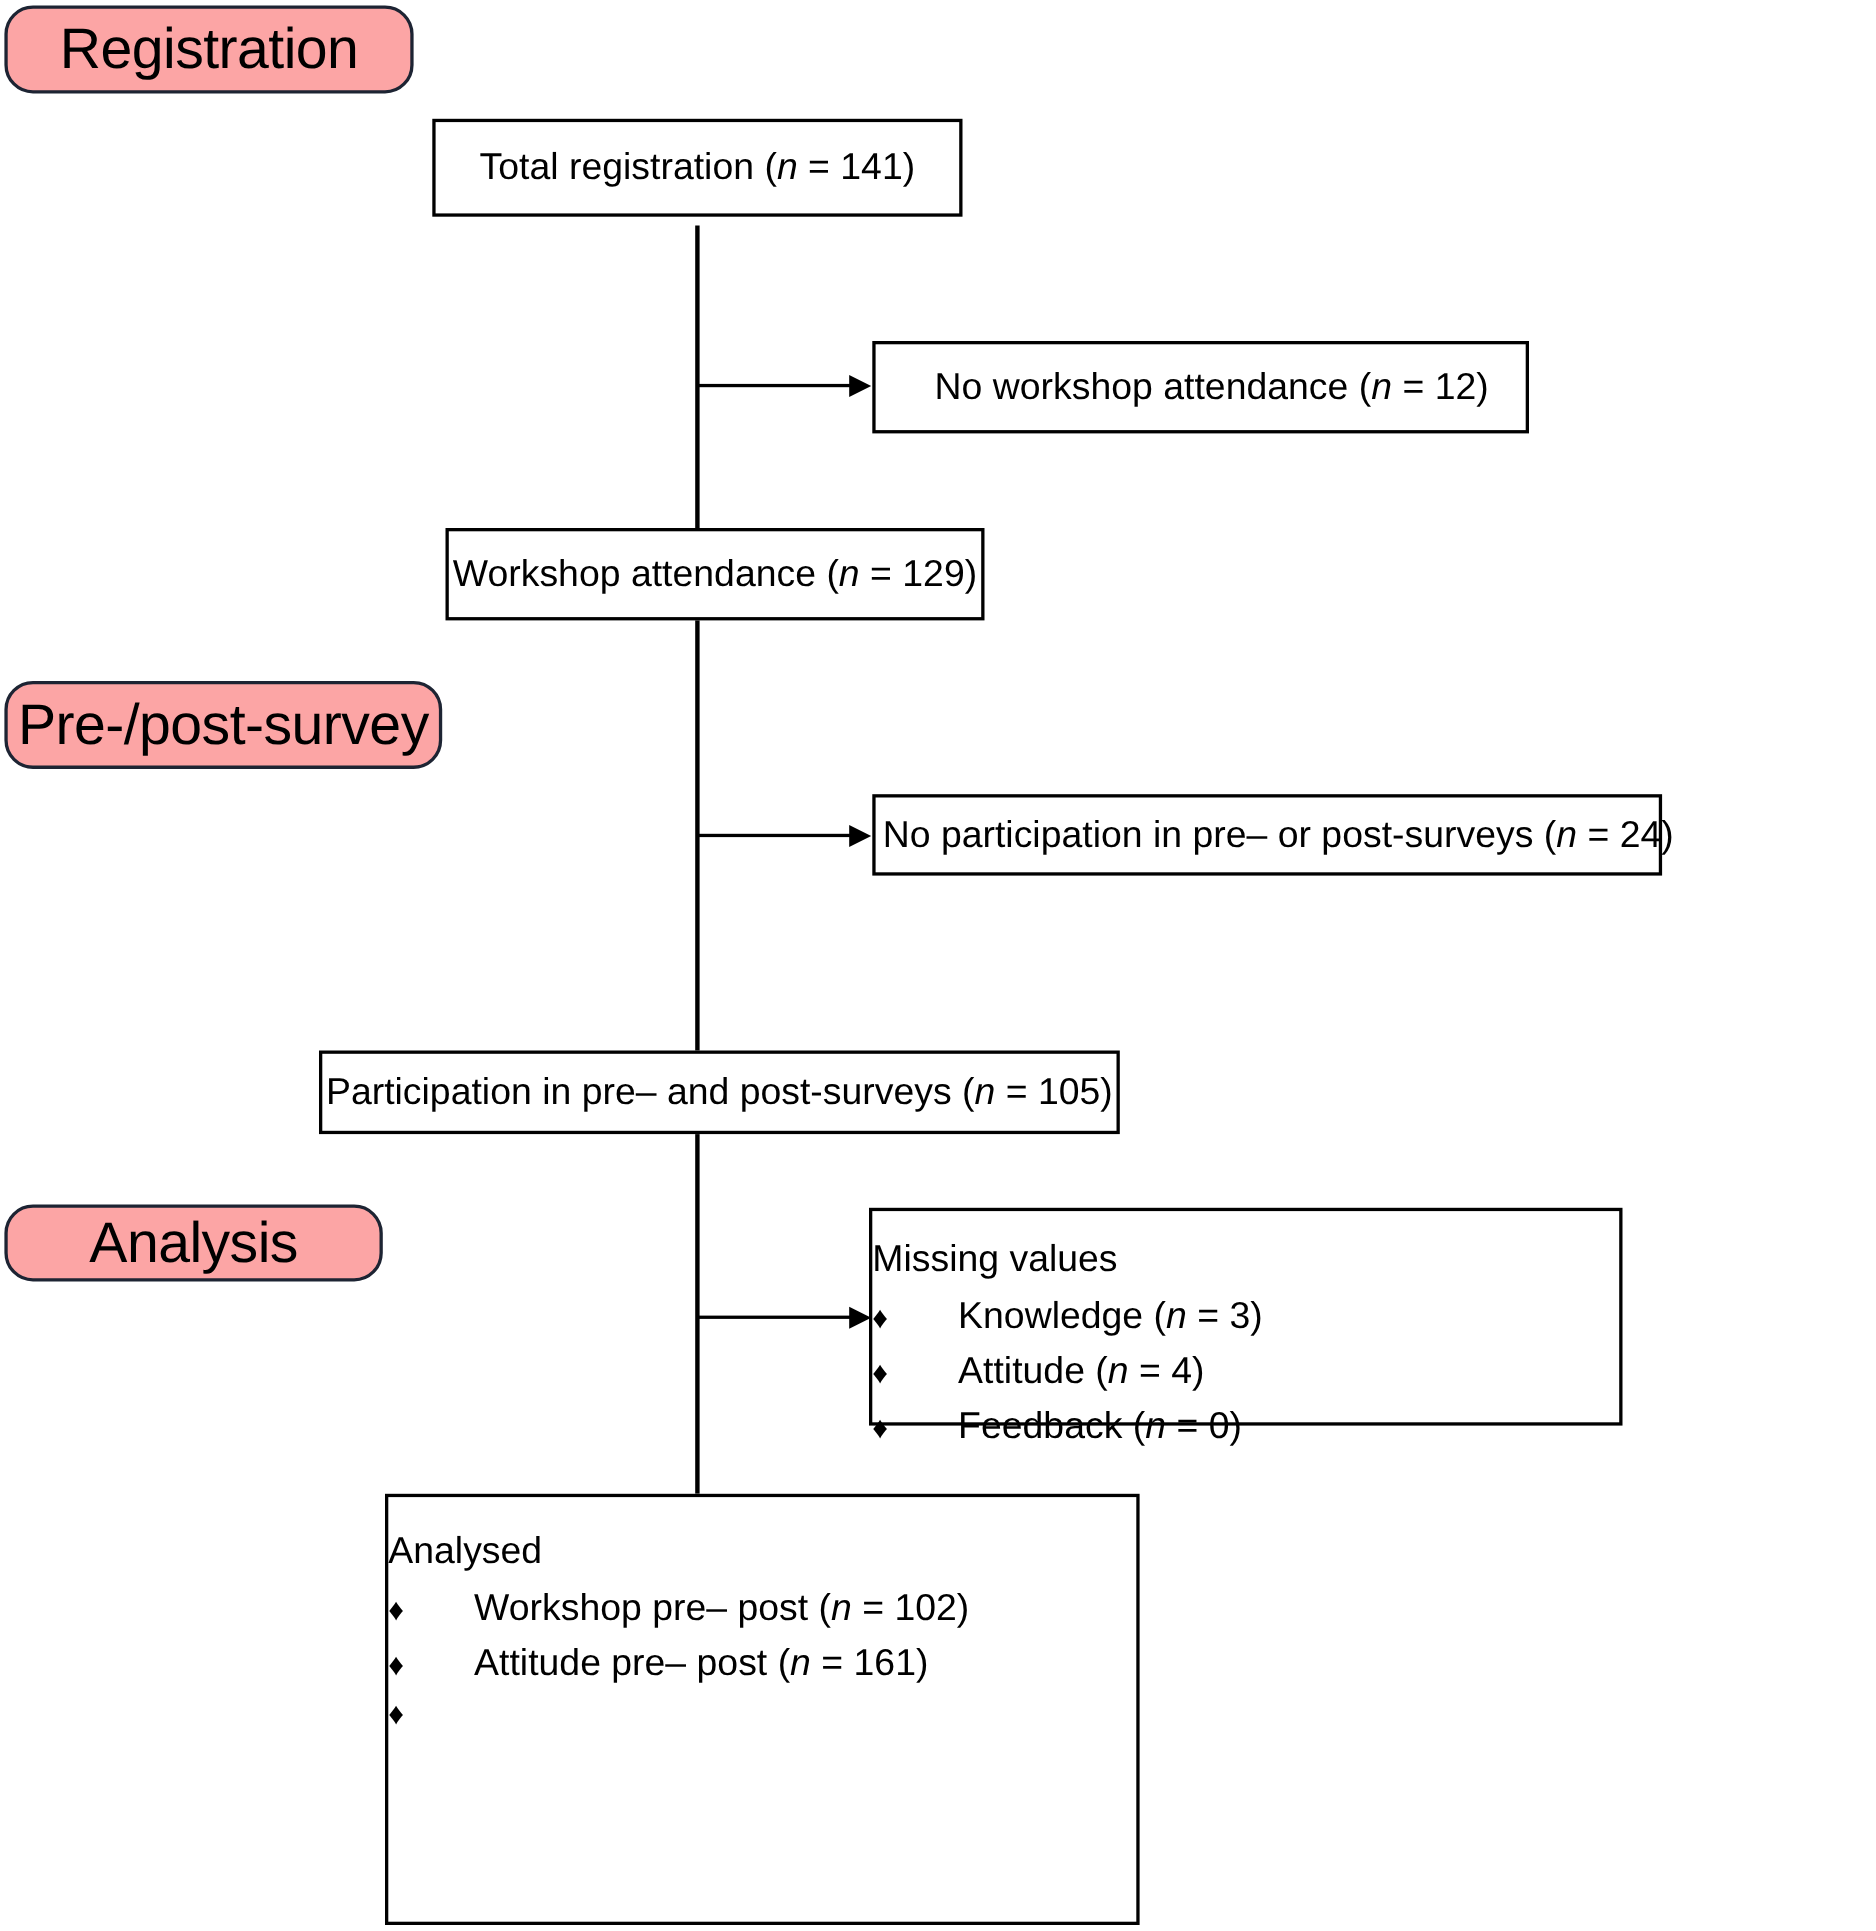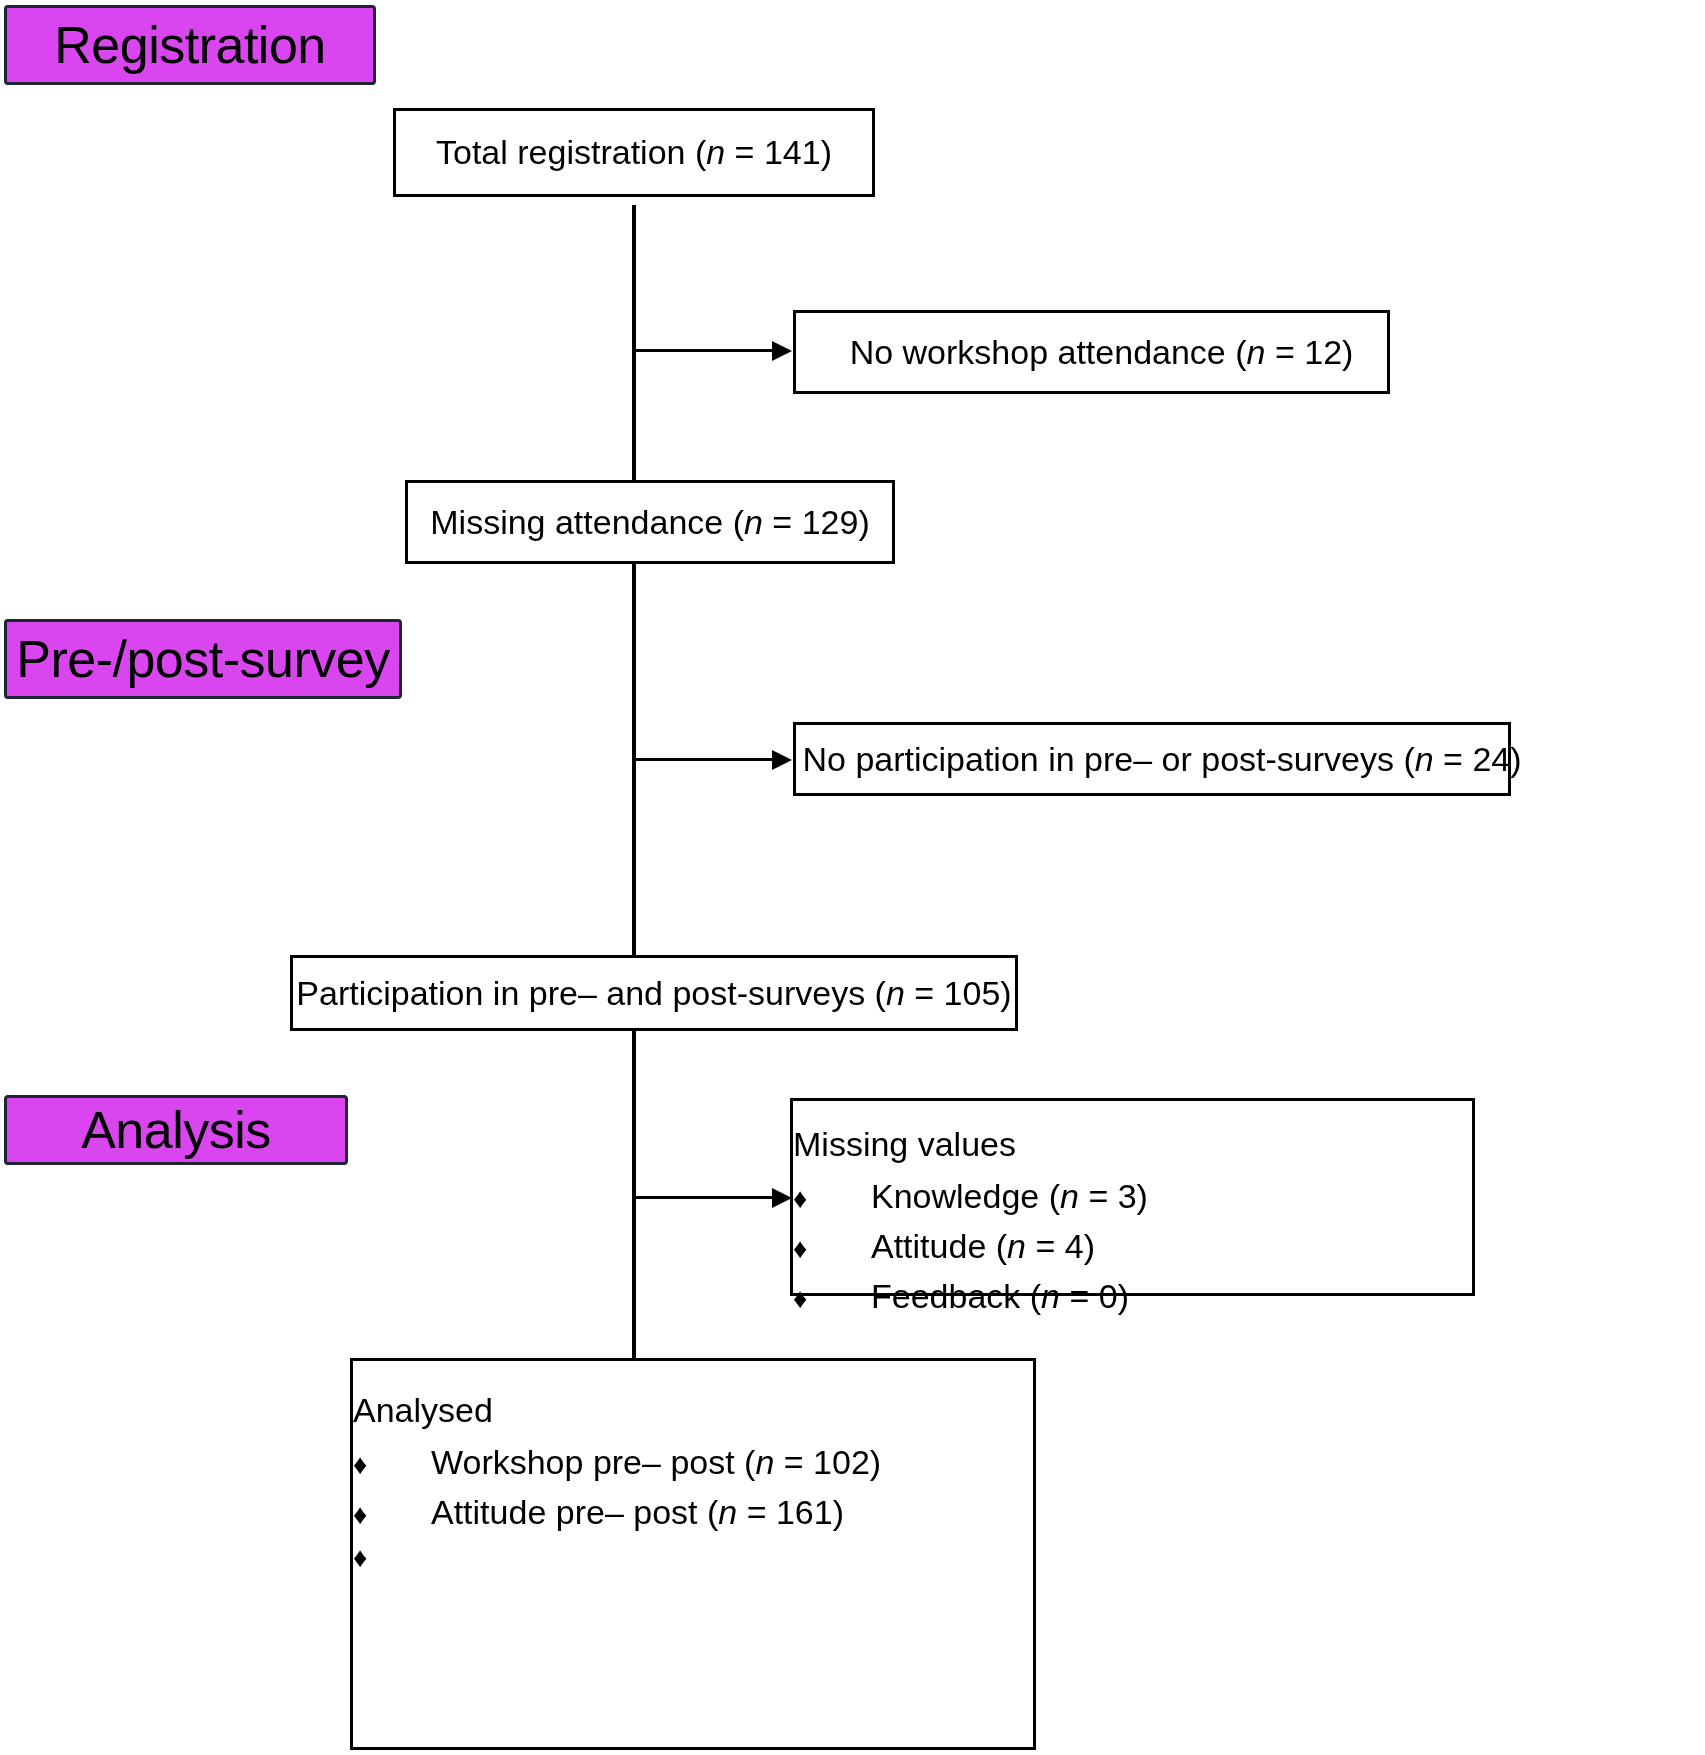--- a/index.html
+++ b/index.html
@@ -15,23 +15,23 @@
     position: relative;
     width: 1705px;
     height: 1755px;
     background: #ffffff;
     overflow: hidden;
   }
 
   
   .stage-label {
     position: absolute;
-    background: #d946ef;
+    background: #fca5a5;
     border: 3px solid #1d2433;
-    border-radius: 4px;
+    border-radius: 26px;
     box-sizing: border-box;
     display: flex;
     align-items: center;
     justify-content: center;
     font-size: 52px;
     line-height: 1;
     color: #000000;
     letter-spacing: -0.5px;
     white-space: nowrap;
   }
@@ -147,21 +147,21 @@
   </div>
 
   <div class="flow-box left" style="left:793px; top:310px; width:597px; height:84px;">
     <span class="box-text">
       <span>No workshop attendance (</span><span class="ital">n</span><span> = 12)</span>
     </span>
   </div>
 
   <div class="flow-box centered" style="left:405px; top:480px; width:490px; height:84px;">
     <span class="box-text">
-      <span>Missing attendance (</span><span class="ital">n</span><span> = 129)</span>
+      <span>Workshop attendance (</span><span class="ital">n</span><span> = 129)</span>
     </span>
   </div>
 
   <div class="flow-box left" style="left:793px; top:722px; width:718px; height:74px;">
     <span class="box-text">
       <span>No participation in pre– or post-surveys (</span><span class="ital">n</span><span> = 24)</span>
     </span>
   </div>
 
   <div class="flow-box centered" style="left:290px; top:955px; width:728px; height:76px;">

